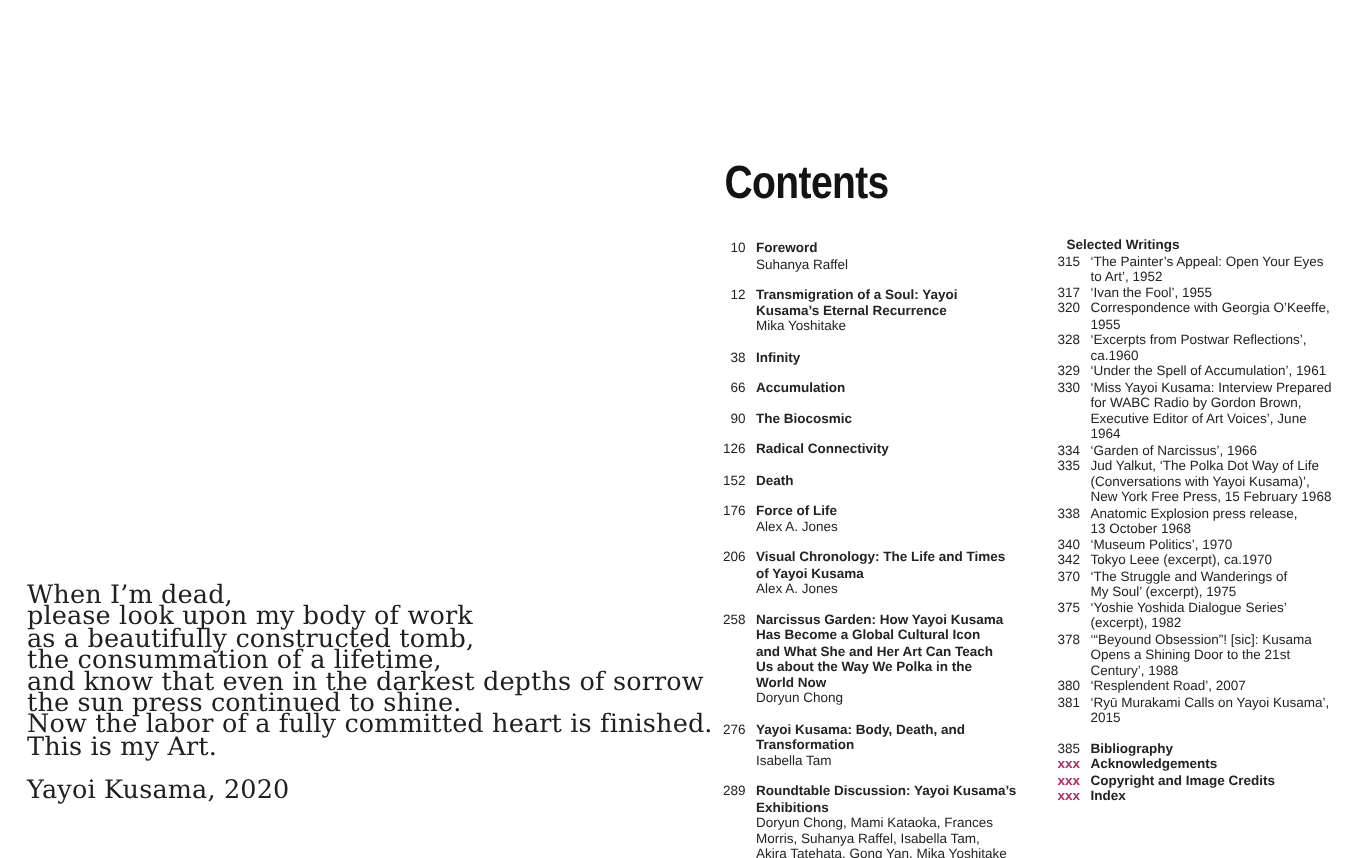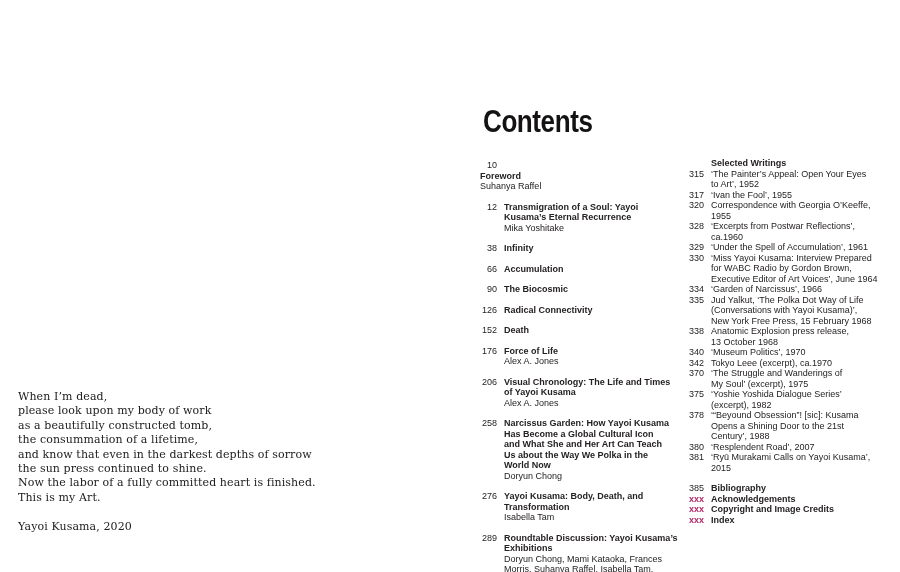--- a/index.html
+++ b/index.html
@@ -8,21 +8,21 @@
     width:900px;height:572px;
     background:#ffffff;
     overflow:hidden;
     font-family:"Liberation Sans", sans-serif;
     color:#231f20;
   }
   
   .quote{
     position:absolute;left:18px;top:390px;
     font-family:"DejaVu Serif", serif;
-    font-size:11px;line-height:14.4px;
+    font-size:17px;line-height:14.4px;
     color:#202020;
     letter-spacing:0.1px;
   }
   .quote .attribution{margin-top:14.4px;}
   
   .title{
     position:absolute;left:483px;top:106px;
     margin:0;
     font-size:31px;line-height:31px;font-weight:bold;
     color:#141213;
@@ -34,25 +34,25 @@
   
   .toc{
     position:absolute;
     font-size:9px;line-height:10.5px;
     color:#262223;
   }
   .toc-left{left:480px;top:160px;width:218px;}
   .toc-right{left:688px;top:158px;width:200px;}
   .entry{display:flex;align-items:flex-start;}
   .toc-left .entry{margin-top:10px;}
-  .toc-left .entry:first-child{margin-top:0;flex-direction:column;}
+  .toc-left .entry:first-child{margin-top:0;}
   .toc-right .entry{margin-top:0;}
   .toc-right .entry.gap{margin-top:10px;justify-content:flex-end;}
   .num{flex:none;width:17px;text-align:right;margin-right:7px;}
-  .toc-right .num{width:16px;}
+  .toc-right .num{width:16px;margin-left:16px;}
   .body{flex:1;min-width:0;}
   .tl{font-weight:bold;}
   .al{font-weight:normal;}
   .rhead{font-weight:bold;margin-left:23px;}
   .entry.bold .rl{font-weight:bold;}
   .it{}
   .xxx{color:#b42867;font-weight:bold;}
 </style>
 </head>
 <body>

